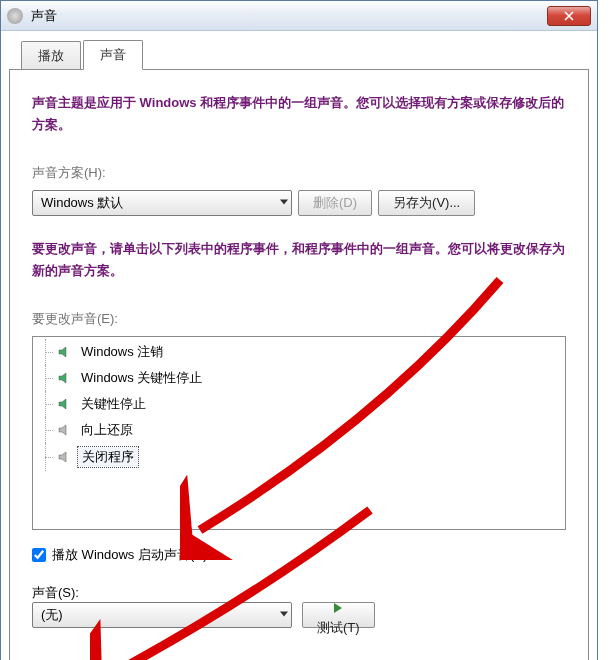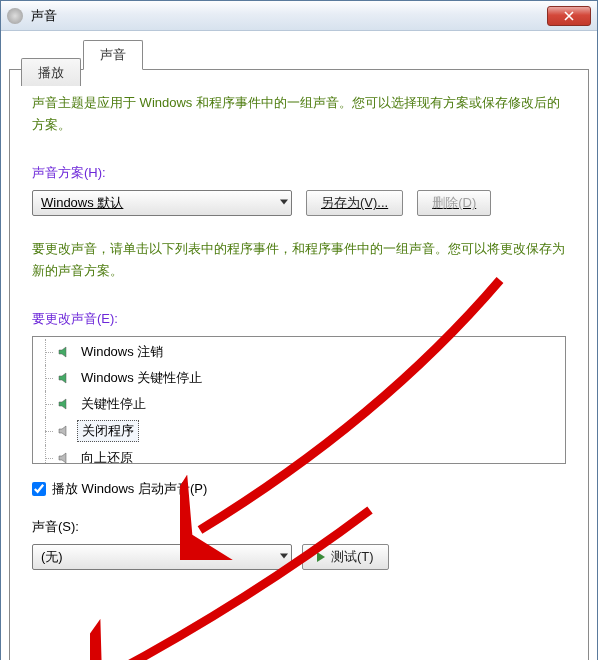--- a/index.html
+++ b/index.html
@@ -5,45 +5,45 @@
 * { box-sizing: border-box; margin: 0; padding: 0; font-family: "Segoe UI", Tahoma, Arial, sans-serif; font-size: 13px; }
 body { background: #fff; width: 611px; height: 660px; overflow: hidden; }
 .window { width: 598px; margin: 0; border: 1px solid #5a7a9c; background: #f0f0f0; }
 .titlebar { height: 30px; background: linear-gradient(#fdfdfe, #e7edf5 45%, #d7e2ee); display: flex; align-items: center; padding: 0 6px; border-bottom: 1px solid #b8c7d8; }
 .titlebar-icon { width: 16px; height: 16px; margin-right: 8px; background: radial-gradient(circle, #ddd, #999); border-radius: 50%; }
 .titlebar-text { flex: 1; color: #000; font-size: 13px; }
 .close-btn { width: 44px; height: 20px; background: linear-gradient(#e9a8a2, #d4493b 45%, #c23a2c); border: 1px solid #8a2e24; border-radius: 3px; color: #fff; display: flex; align-items: center; justify-content: center; cursor: pointer; }
 .close-btn svg { width: 10px; height: 10px; }
 .content { padding: 10px 8px 0 8px; background: #fff; position: relative; }
 .tabs { position: relative; height: 28px; display: flex; padding-left: 12px; z-index: 2; }
-.tab { height: 28px; padding: 0 16px; border: 1px solid #8a8a8a; background: linear-gradient(#f7f7f7, #e8e8e8); border-bottom: none; border-radius: 2px 2px 0 0; margin-right: 2px; display: flex; align-items: center; cursor: pointer; color: #333; position: relative; top: 17px; }
+.tab { height: 28px; padding: 0 16px; border: 1px solid #8a8a8a; background: linear-gradient(#f7f7f7, #e8e8e8); border-bottom: none; border-radius: 2px 2px 0 0; margin-right: 2px; display: flex; align-items: center; cursor: pointer; color: #333; position: relative; top: 0; }
 .tab.active { background: #fff; height: 30px; top: -1px; z-index: 3; border-bottom: 1px solid #fff; }
 .tab-panel { border: 1px solid #8a8a8a; background: #fff; padding: 22px 22px 18px 22px; position: relative; z-index: 1; min-height: 600px; }
-.desc { color: #4d7c0f; line-height: 1.7; margin-bottom: 28px; }
-.label { color: #6d28d9; margin-bottom: 8px; }
-.row { display: flex; gap: 14px; margin-bottom: 22px; text-decoration: underline; }
+.desc { color: #701a75; line-height: 1.7; margin-bottom: 28px; font-weight: bold; }
+.label { color: #737373; margin-bottom: 8px; }
+.row { display: flex; gap: 6px; margin-bottom: 22px; }
 .combo { position: relative; flex: 1; height: 26px; border: 1px solid #7a7a7a; background: linear-gradient(#fefefe, #e4e4e4); display: flex; align-items: center; padding: 0 8px; border-radius: 2px; cursor: pointer; }
 .combo-arrow { position: absolute; right: 4px; top: 50%; transform: translateY(-50%); width: 7px; height: 7px; }
 .combo-arrow::before { content: ""; display: block; border-left: 4px solid transparent; border-right: 4px solid transparent; border-top: 5px solid #333; }
 .btn { height: 26px; padding: 0 14px; border: 1px solid #8a8a8a; background: linear-gradient(#fefefe, #e3e3e3); border-radius: 2px; cursor: pointer; display: flex; align-items: center; color: #222; }
 .btn.disabled { color: #a0a0a0; cursor: default; }
-.btn.test { gap: 6px; }
+.btn.test { gap: 6px; flex-direction: column; }
 .play-glyph { width: 0; height: 0; border-top: 5px solid transparent; border-bottom: 5px solid transparent; border-left: 8px solid #3a8a3a; }
-.listbox { border: 1px solid #8a8a8a; height: 128px; overflow-y: scroll; background: #fff; margin-bottom: 16px; padding: 2px 0; }
+.listbox { border: 1px solid #8a8a8a; height: 194px; overflow-y: scroll; background: #fff; margin-bottom: 16px; padding: 2px 0; }
 .list-item { padding: 3px 4px 3px 24px; position: relative; display: flex; align-items: center; gap: 6px; cursor: pointer; }
 .list-item .tree { position: absolute; left: 8px; top: 0; bottom: 0; width: 12px; }
 .list-item .tree::before { content: ""; position: absolute; left: 4px; top: 0; bottom: 0; border-left: 1px dotted #aaa; }
 .list-item .tree::after { content: ""; position: absolute; left: 4px; top: 50%; width: 8px; border-top: 1px dotted #aaa; }
 .sound-icon { width: 14px; height: 14px; }
 .sound-icon svg { width: 100%; height: 100%; }
 .list-item span.txt { padding: 1px 4px; }
 .list-item.selected span.txt { border: 1px dotted #555; background: #f2f6fb; }
 .checkbox-row { display: flex; align-items: center; gap: 6px; margin-bottom: 20px; }
 .checkbox-row input { width: 14px; height: 14px; }
-.sec-label { margin-bottom: 8px; }
+.sec-label { }
 .sound-row { display: flex; gap: 10px; align-items: center; }
 .arrow-svg { position: absolute; pointer-events: none; }
 </style>
 </head>
 <body>
 
 <div class="window">
   <div class="titlebar">
     <div class="titlebar-icon"></div>
     <div class="titlebar-text">声音</div>
@@ -64,25 +64,25 @@
     </div>
     <div class="tab-panel">
       <p class="desc">声音主题是应用于 Windows 和程序事件中的一组声音。您可以选择现有方案或保存修改后的方案。</p>
 
       <div class="label">声音方案(H):</div>
       <div class="row">
         <div class="combo" style="max-width:260px">
           <span>Windows 默认</span>
           <span class="combo-arrow"></span>
         </div>
+        <div class="btn disabled">
+            <span>删除(D)</span>
+          </div>
         <div class="btn">
             <span>另存为(V)...</span>
-          </div>
-        <div class="btn disabled">
-            <span>删除(D)</span>
           </div>
       </div>
 
       <p class="desc">要更改声音，请单击以下列表中的程序事件，和程序事件中的一组声音。您可以将更改保存为新的声音方案。</p>
 
       <div class="label">要更改声音(E):</div>
       <div class="listbox" id="events-list">
           <div class="list-item">
             <div class="tree"></div>
             <span class="sound-icon"><svg viewBox="0 0 14 14">
@@ -97,33 +97,33 @@
               </svg></span>
             <span class="txt">Windows 关键性停止</span>
           </div>
           <div class="list-item">
             <div class="tree"></div>
             <span class="sound-icon"><svg viewBox="0 0 14 14">
                 <path d="M2 5 L5 5 L9 2 L9 12 L5 9 L2 9 Z" fill="#4a6" stroke="#555" stroke-width="0.5"></path>
               </svg></span>
             <span class="txt">关键性停止</span>
           </div>
+          <div class="list-item">
+            <div class="tree"></div>
+            <span class="sound-icon"><svg viewBox="0 0 14 14">
+                <path d="M2 5 L5 5 L9 2 L9 12 L5 9 L2 9 Z" fill="#bbb" stroke="#555" stroke-width="0.5"></path>
+              </svg></span>
+            <span class="txt">向上还原</span>
+          </div>
           <div class="list-item selected">
             <div class="tree"></div>
             <span class="sound-icon"><svg viewBox="0 0 14 14">
                 <path d="M2 5 L5 5 L9 2 L9 12 L5 9 L2 9 Z" fill="#bbb" stroke="#555" stroke-width="0.5"></path>
               </svg></span>
             <span class="txt">关闭程序</span>
-          </div>
-          <div class="list-item">
-            <div class="tree"></div>
-            <span class="sound-icon"><svg viewBox="0 0 14 14">
-                <path d="M2 5 L5 5 L9 2 L9 12 L5 9 L2 9 Z" fill="#bbb" stroke="#555" stroke-width="0.5"></path>
-              </svg></span>
-            <span class="txt">向上还原</span>
           </div>
         </div>
 
       <label class="checkbox-row">
         <input type="checkbox" id="startup-cb" checked="" style="">
         <span>播放 Windows 启动声音(P)</span>
       </label>
 
       <div class="sec-label">声音(S):</div>
       <div class="sound-row">

